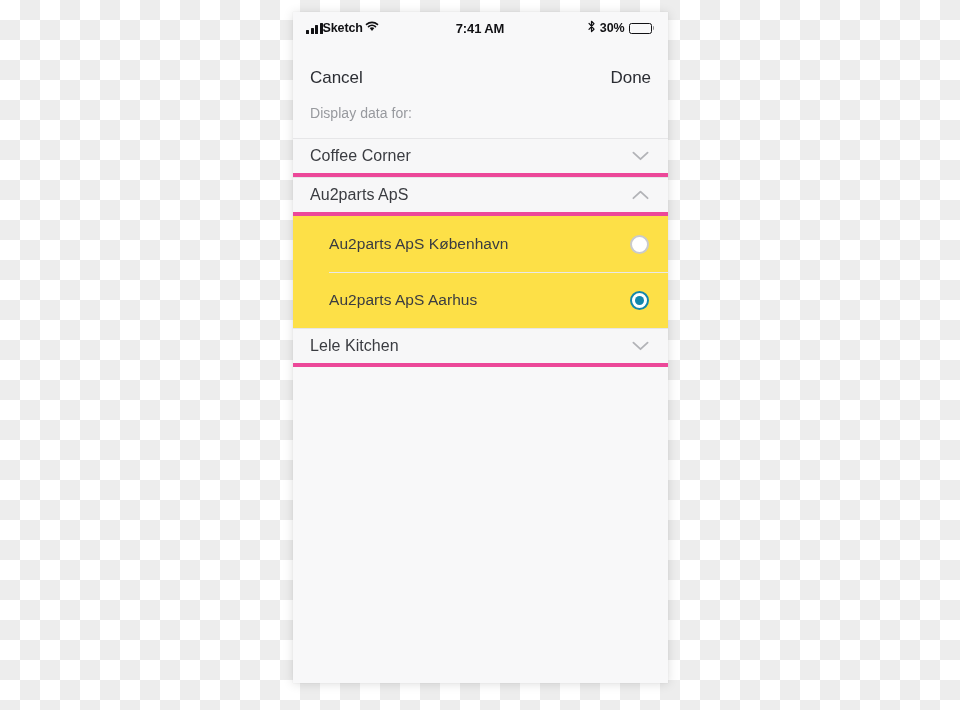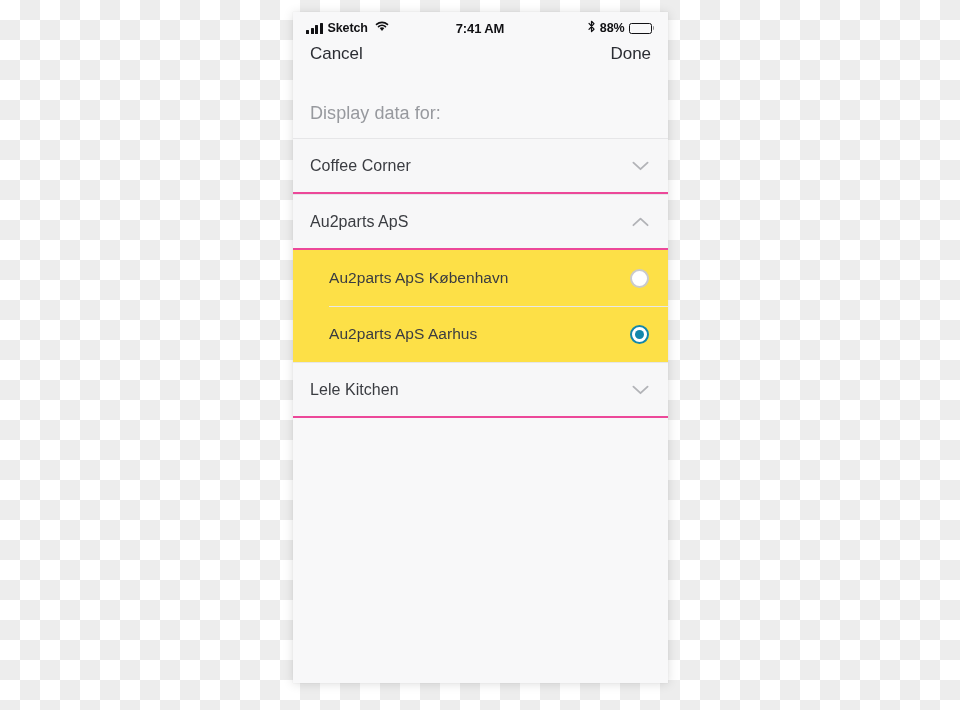--- a/index.html
+++ b/index.html
@@ -48,21 +48,20 @@
     padding: 0 14px 0 13px;
     font-size: 12.5px;
     font-weight: bold;
     color: #111114;
     letter-spacing: -0.1px;
     background: #f8f8f9;
   }
   .status-left {
     display: flex;
     align-items: center;
-    gap: 5px;
     flex: 1 1 0;
   }
   .status-center {
     flex: 0 0 auto;
     text-align: center;
     font-size: 13px;
     font-weight: bold;
     letter-spacing: -0.1px;
   }
   .status-right {
@@ -115,21 +114,21 @@
     height: 4px;
     background: rgba(17,17,20,0.45);
     border-radius: 0 1px 1px 0;
   }
 
   
   .nav-bar {
     flex: 0 0 auto;
     height: 44px;
     display: flex;
-    align-items: flex-start;
+    align-items: flex-end;
     justify-content: space-between;
     padding: 0 17px;
     background: #f8f8f9;
   }
   .nav-btn {
     font-size: 17px;
     color: #2b2d33;
     letter-spacing: -0.05px;
     cursor: pointer;
     background: none;
@@ -141,41 +140,41 @@
   
   .subtitle-row {
     flex: 0 0 auto;
     height: 50px;
     display: flex;
     align-items: center;
     padding: 0 17px;
     background: #f8f8f9;
   }
   .subtitle-text {
-    font-size: 18px;
+    font-size: 14px;
     color: #97999e;
     letter-spacing: 0.05px;
   }
 
   
   .list {
     flex: 1 1 auto;
     background: #f8f8f9;
     overflow: hidden;
   }
 
   .group-row {
-    height: 56px;
+    height: 39px;
     display: flex;
     align-items: center;
     justify-content: space-between;
     padding: 0 19px 0 17px;
     background: #f7f7f8;
     border-top: 1px solid #e6e6e8;
-    border-bottom: 2px solid #ec4899;
+    border-bottom: 4px solid #ec4899;
     cursor: pointer;
     box-sizing: border-box;
   }
   .group-label {
     font-size: 16px;
     color: #3a3c41;
     letter-spacing: 0.05px;
   }
   .chevron { display: block; }
 
@@ -253,21 +252,21 @@
           </svg>
         </span>
       </div>
       <div class="status-center">7:41 AM</div>
       <div class="status-right">
         <span class="bt-icon">
           <svg width="9" height="13" viewBox="0 0 9 13">
             <path d="M2 3.4 L7 9.2 L4.5 11.6 L4.5 1.3 L7 3.7 L2 9.4" stroke="#111114" stroke-width="1.2" fill="none" stroke-linejoin="round" stroke-linecap="round"></path>
           </svg>
         </span>
-        <span class="battery-pct">88%</span>
+        <span class="battery-pct">30%</span>
         <span class="battery-icon">
           <span class="battery-body"><span class="battery-fill"></span></span>
           <span class="battery-cap"></span>
         </span>
       </div>
     </div>
 
     <div class="nav-bar">
       <button class="nav-btn">Cancel</button>
       <button class="nav-btn">Done</button>

